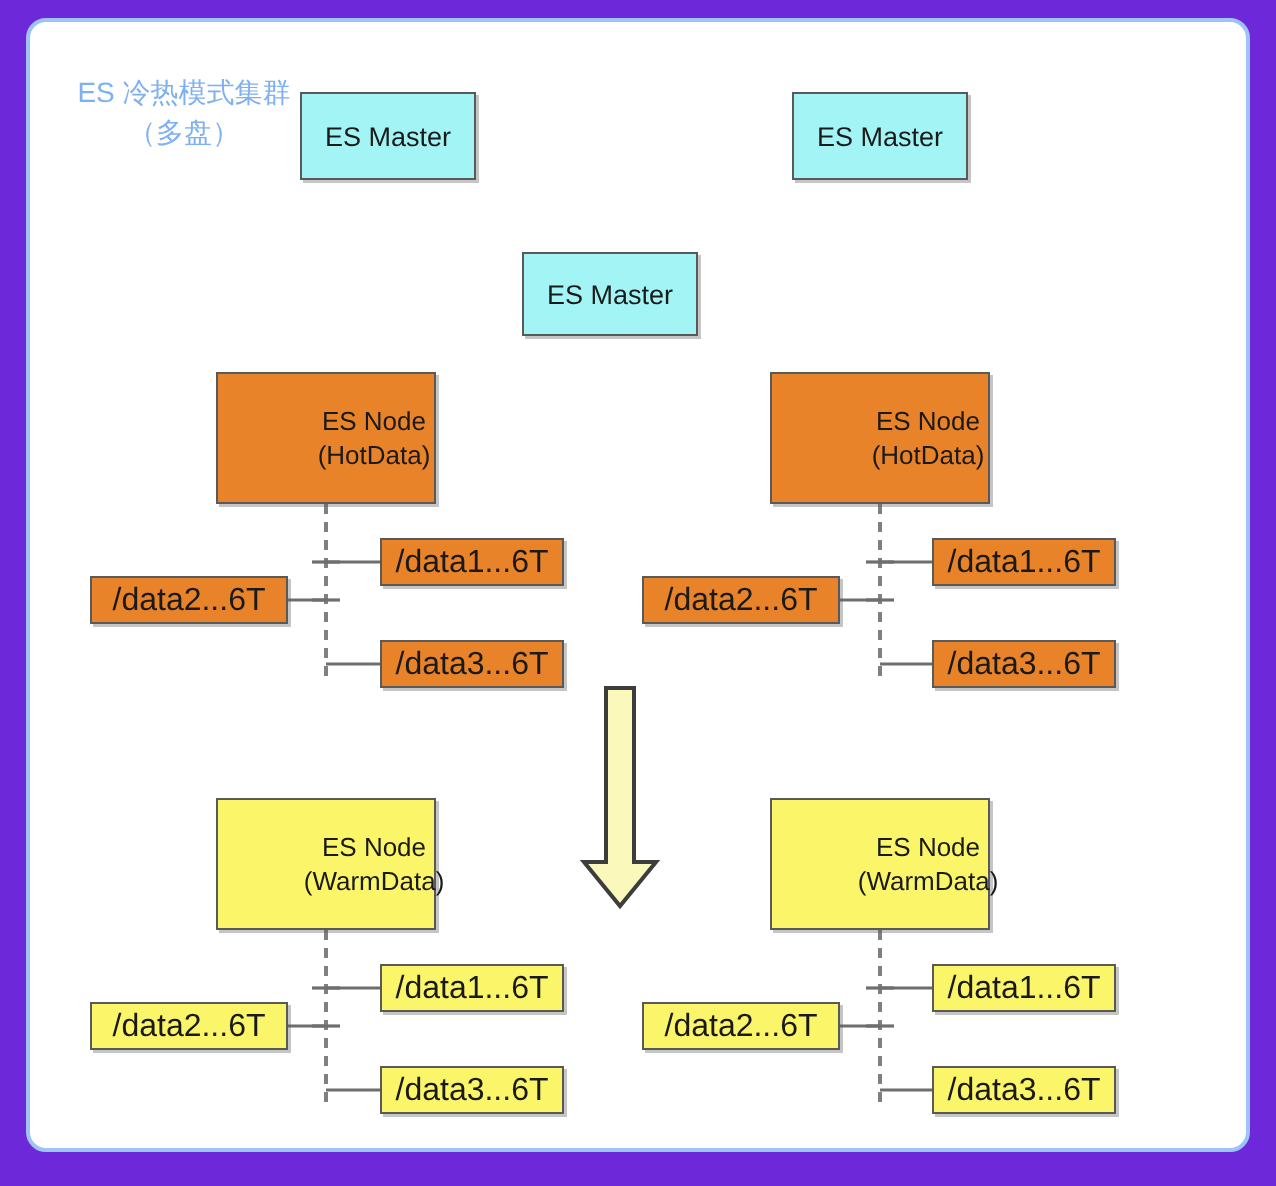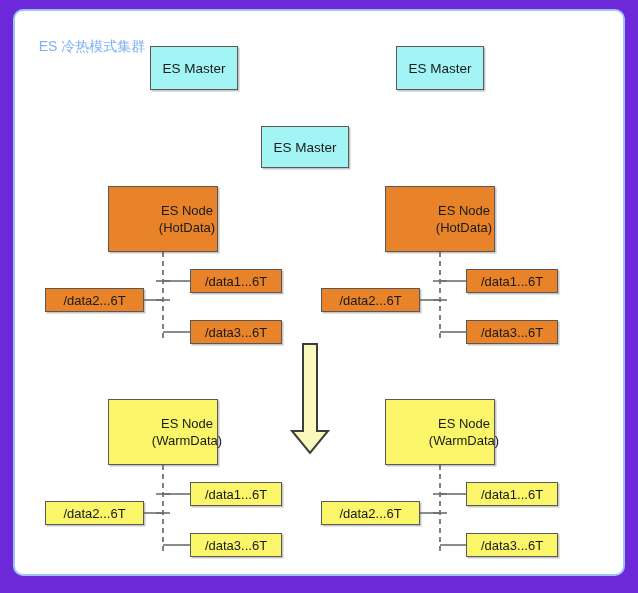--- a/index.html
+++ b/index.html
@@ -64,21 +64,21 @@
   }
   .hot {
     background: #e8832a;
     font-size: 13px;
   }
   .warm {
     background: #fbf56a;
     font-size: 13px;
   }
   .disk {
-    font-size: 13px;
+    font-size: 16px;
     height: 24px;
   }
   .disk.hot { background: #e8832a; }
   .disk.warm { background: #fbf56a; }
 
   .box .lines { pointer-events: none; }
   .box .lines span { display: block; margin-left: 48px; }
 
   
   #wires {
@@ -113,20 +113,21 @@
 </style>
 </head>
 <body>
 
 <div id="canvas">
 
   <div id="frame"></div>
 
   <div id="title">
     <span>ES 冷热模式集群</span>
+    <span class="l2">（多盘）</span>
   </div>
 
   <svg id="wires" viewBox="0 0 638 593">
 
     <path class="dashv" d="M163,252 L163,338"></path>
     <path class="tick" d="M156,281 L170,281"></path>
     <path class="tick" d="M156,300 L170,300"></path>
     <path class="stub" d="M163,281 L190,281"></path>
     <path class="stub" d="M144,300 L163,300"></path>
     <path class="stub" d="M163,332 L190,332"></path>

